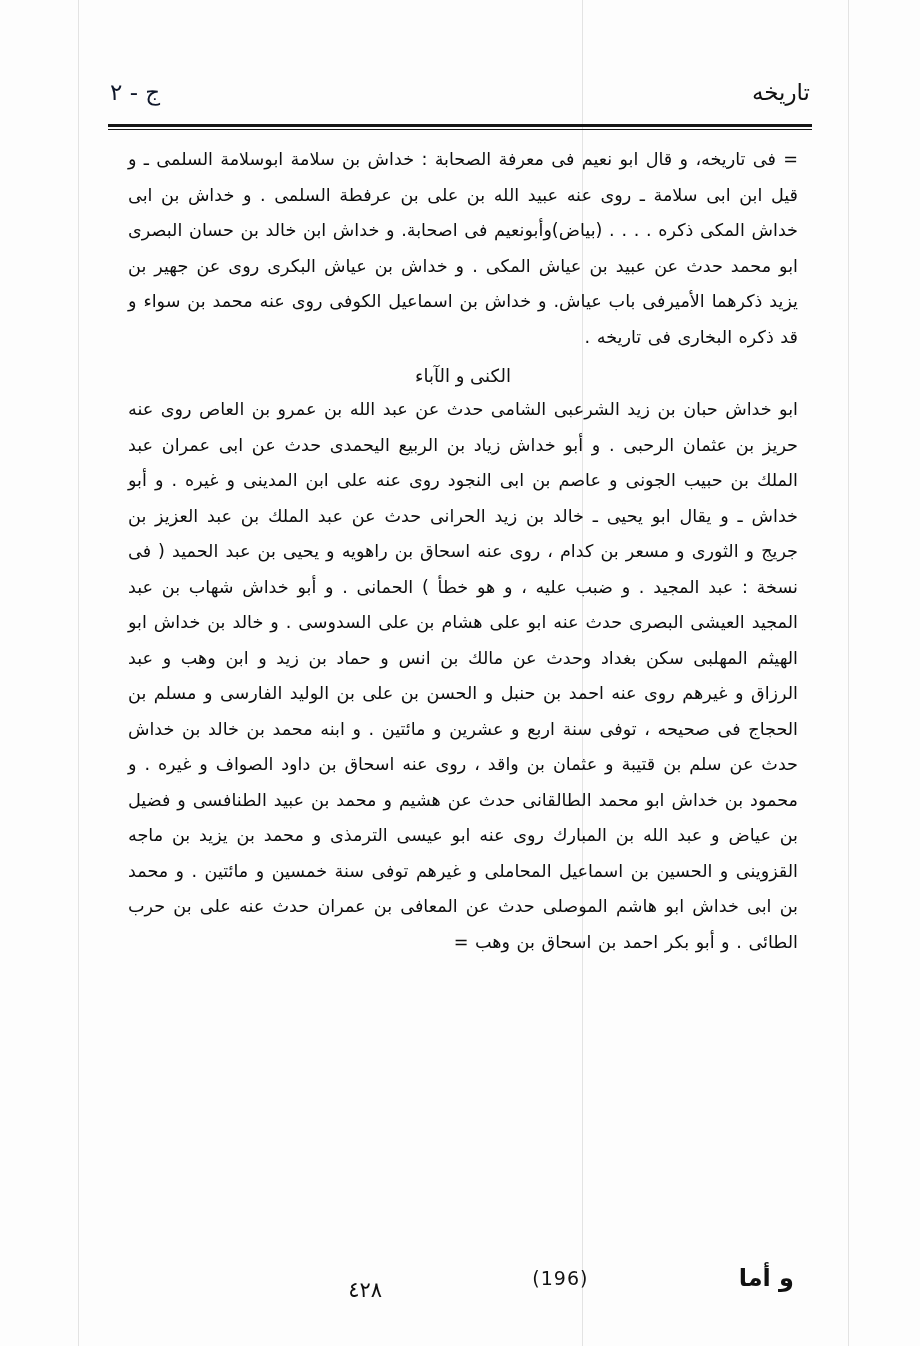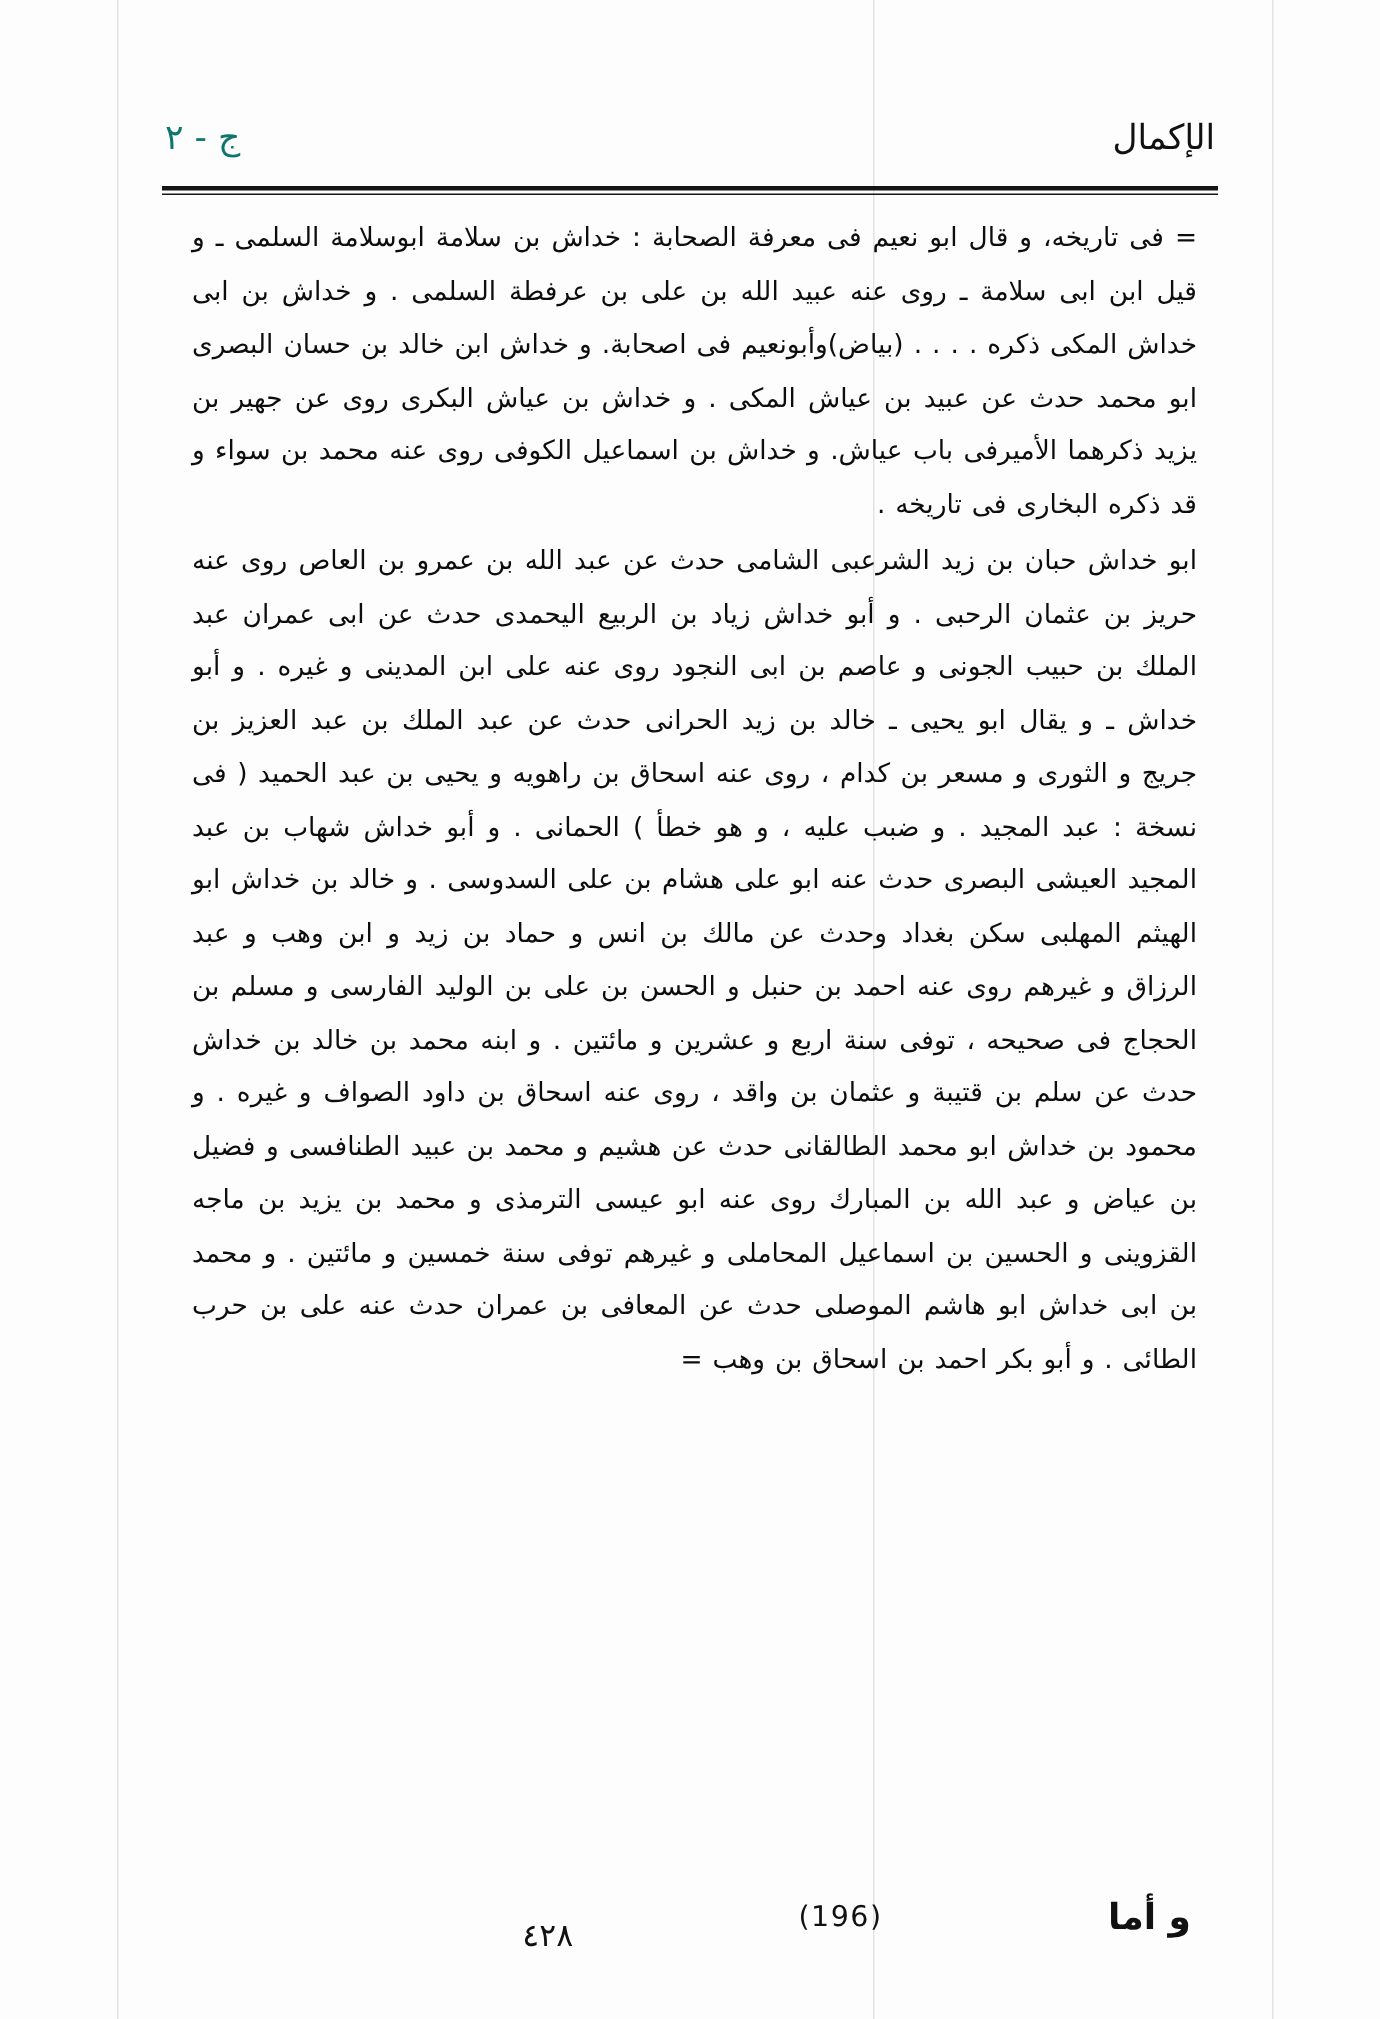--- a/index.html
+++ b/index.html
@@ -40,21 +40,21 @@
     align-items: center;
     direction: rtl;
   }
   .header .book-title {
     font-size: 23px;
     color: #111;
     letter-spacing: 0.5px;
   }
   .header .vol-mark {
     font-size: 23px;
-    color: #0f766e;
+    color: #0f172a;
     letter-spacing: 1px;
   }
   .rule {
     position: absolute;
     top: 124px;
     left: 108px;
     right: 108px;
     height: 0;
     border-top: 3px solid #151515;
     border-bottom: 1px solid #151515;
@@ -108,28 +108,29 @@
 </head>
 <body>
 
 <div class="page">
 
   <div class="scan-guide g1"></div>
   <div class="scan-guide g2"></div>
   <div class="scan-guide g3"></div>
 
   <div class="header">
-    <span class="book-title">الإكمال</span>
+    <span class="book-title">تاريخه</span>
     <span class="vol-mark">ج - ٢</span>
   </div>
 
   <div class="rule"></div>
 
   <div class="body">
     <p class="first">= فى تاريخه، و قال ابو نعيم فى معرفة الصحابة : خداش بن سلامة ابوسلامة السلمى ـ و قيل ابن ابى سلامة ـ روى عنه عبيد الله بن على بن عرفطة السلمى . و خداش بن ابى خداش المكى ذكره . . . . (بياض)وأبونعيم فى اصحابة. و خداش ابن خالد بن حسان البصرى ابو محمد حدث عن عبيد بن عياش المكى . و خداش بن عياش البكرى روى عن جهير بن يزيد ذكرهما الأميرفى باب عياش. و خداش بن اسماعيل الكوفى روى عنه محمد بن سواء و قد ذكره البخارى فى تاريخه .</p>
+    <div class="section-heading">الكنى و الآباء</div>
     <p>ابو خداش حبان بن زيد الشرعبى الشامى حدث عن عبد الله بن عمرو بن العاص روى عنه حريز بن عثمان الرحبى . و أبو خداش زياد بن الربيع اليحمدى حدث عن ابى عمران عبد الملك بن حبيب الجونى و عاصم بن ابى النجود روى عنه على ابن المدينى و غيره . و أبو خداش ـ و يقال ابو يحيى ـ خالد بن زيد الحرانى حدث عن عبد الملك بن عبد العزيز بن جريج و الثورى و مسعر بن كدام ، روى عنه اسحاق بن راهويه و يحيى بن عبد الحميد ( فى نسخة : عبد المجيد . و ضبب عليه ، و هو خطأ ) الحمانى . و أبو خداش شهاب بن عبد المجيد العيشى البصرى حدث عنه ابو على هشام بن على السدوسى . و خالد بن خداش ابو الهيثم المهلبى سكن بغداد وحدث عن مالك بن انس و حماد بن زيد و ابن وهب و عبد الرزاق و غيرهم روى عنه احمد بن حنبل و الحسن بن على بن الوليد الفارسى و مسلم بن الحجاج فى صحيحه ، توفى سنة اربع و عشرين و مائتين . و ابنه محمد بن خالد بن خداش حدث عن سلم بن قتيبة و عثمان بن واقد ، روى عنه اسحاق بن داود الصواف و غيره . و محمود بن خداش ابو محمد الطالقانى حدث عن هشيم و محمد بن عبيد الطنافسى و فضيل بن عياض و عبد الله بن المبارك روى عنه ابو عيسى الترمذى و محمد بن يزيد بن ماجه القزوينى و الحسين بن اسماعيل المحاملى و غيرهم توفى سنة خمسين و مائتين . و محمد بن ابى خداش ابو هاشم الموصلى حدث عن المعافى بن عمران حدث عنه على بن حرب الطائى . و أبو بكر احمد بن اسحاق بن وهب =</p>
   </div>
 
   <div class="footer">
     <span class="catchword">و أما</span>
     <span class="signature">(196)</span>
     <span class="page-number">٤٢٨</span>
     <span class="spacer"></span>
   </div>
 

